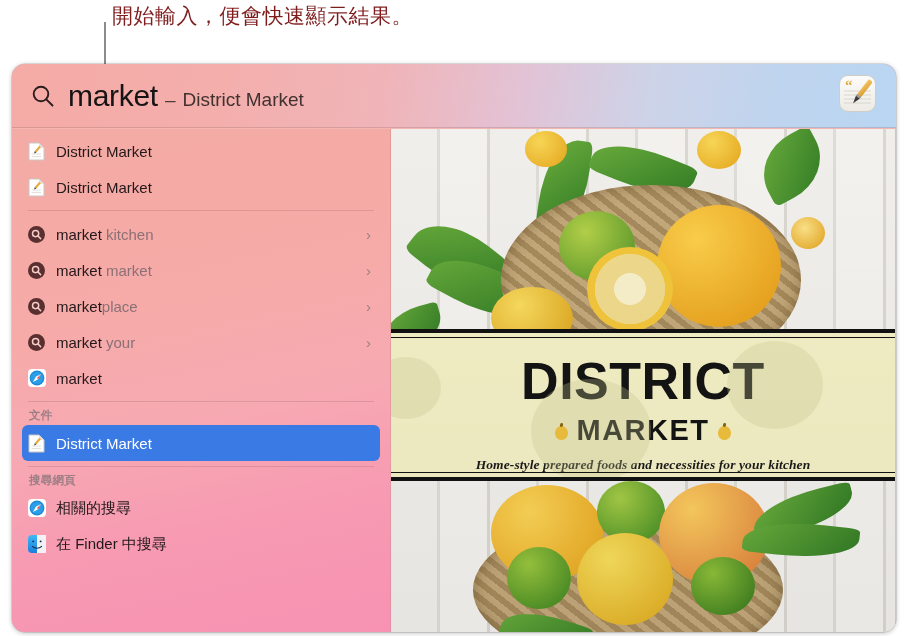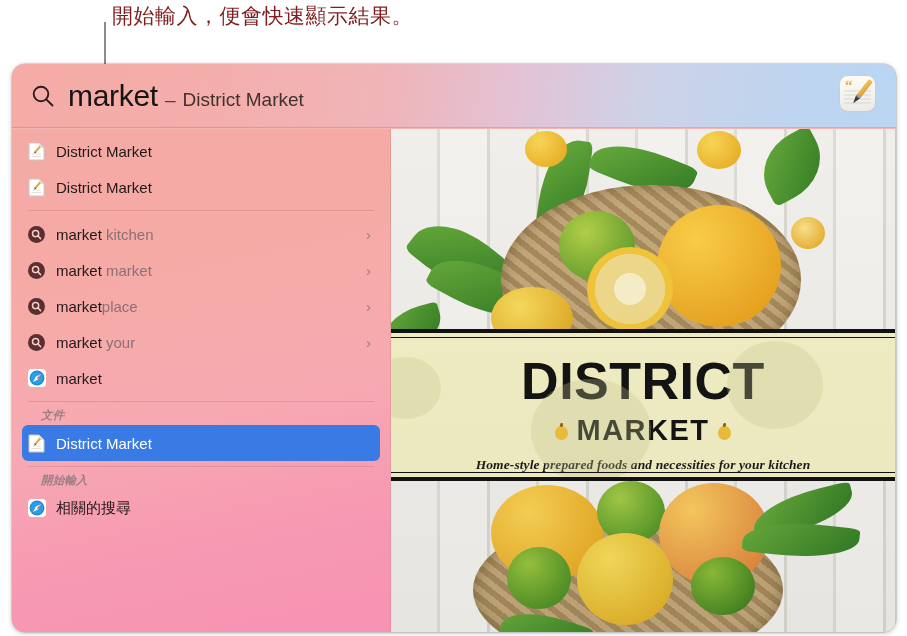--- a/index.html
+++ b/index.html
@@ -175,23 +175,22 @@
   .separator {
     height: 1px;
     background: rgba(130,85,90,0.22);
     margin: 5px 16px 5px 16px;
   }
 
   .section-header {
     font-size: 11.5px;
     font-weight: 700;
     color: #9d7e85;
-    margin: 6px 0 2px 29px;
+    margin: 6px 0 2px 17px;
     letter-spacing: 0.2px;
-    font-style: italic;
   }
 
   
   #preview-pane {
     position: relative;
     width: 504px;
     height: 503px;
     overflow: hidden;
     background: #ecebe6;
   }
@@ -481,35 +480,53 @@
               <rect x="8" y="3.2" width="2.1" height="7" fill="#e9a93c"></rect>
               <polygon points="8,10.2 10.1,10.2 9,12.6" fill="#4a4a4c"></polygon>
             </g>
           </svg>
         </span>
         <span class="row-label">District Market</span>
       </div>
 
       <div class="separator"></div>
 
-      <div class="section-header">開始輸入</div>
+      <div class="section-header">搜尋網頁</div>
 
       <div class="result-row">
         <span class="row-icon">
           <svg width="18" height="18" viewBox="0 0 18 18">
             <rect x="0" y="0" width="18" height="18" rx="4" fill="#ffffff"></rect>
             <circle cx="9" cy="9" r="7.4" fill="#1e8bd8"></circle>
             <circle cx="9" cy="9" r="6.1" fill="#2a9ee8"></circle>
             <polygon points="13,5 10.2,10.2 5,13 7.8,7.8" fill="#ffffff"></polygon>
             <polygon points="13,5 10.2,10.2 9,9" fill="#f04a3f"></polygon>
           </svg>
         </span>
         <span class="row-label">相關的搜尋</span>
       </div>
 
+      <div class="result-row">
+        <span class="row-icon">
+          <svg width="18" height="18" viewBox="0 0 18 18">
+            <defs>
+              <linearGradient id="fnd" x1="0" y1="0" x2="0" y2="1">
+                <stop offset="0" stop-color="#3fb9f5"></stop>
+                  <stop offset="1" stop-color="#1a7fe0"></stop>
+              </linearGradient>
+            </defs>
+            <rect x="0" y="0" width="18" height="18" rx="4" fill="url(#fnd)"></rect>
+            <path d="M9 0h9v18H9z" fill="#f2f2f4"></path>
+            <circle cx="5.2" cy="6.4" r="0.95" fill="#1a2b44"></circle>
+            <circle cx="12.6" cy="6.4" r="0.95" fill="#1a2b44"></circle>
+            <path d="M4.4 11.4c2.4 2.4 6.8 2.4 9.2 0" fill="none" stroke="#1a2b44" stroke-width="1.1" stroke-linecap="round"></path>
+          </svg>
+        </span>
+        <span class="row-label">在 Finder 中搜尋</span>
+      </div>
 
     </div>
 
     <div id="preview-pane">
       <div class="wood-bg"></div>
 
       <div class="leaf" style="left:-10px;  top:180px; width:62px;  height:40px; transform:rotate(-16deg);"></div>
       <div class="leaf" style="left:20px;   top:100px; width:92px;  height:54px; transform:rotate(38deg);"></div>
       <div class="leaf" style="left:38px;   top:136px; width:108px; height:46px; transform:rotate(28deg);"></div>
       <div class="leaf" style="left:150px;  top:10px;  width:46px;  height:96px; transform:rotate(8deg);"></div>

